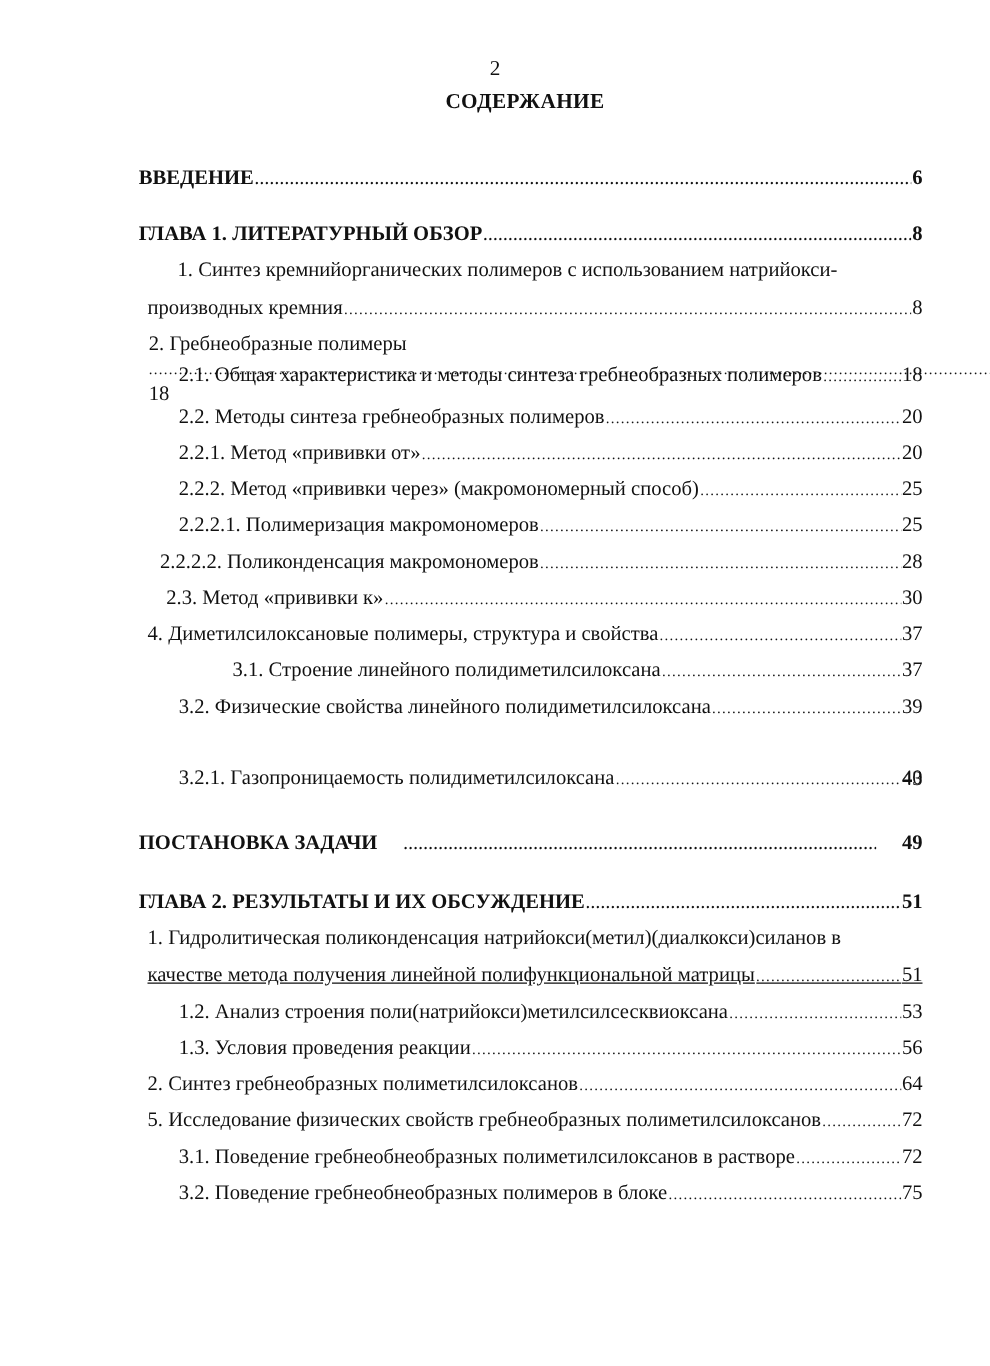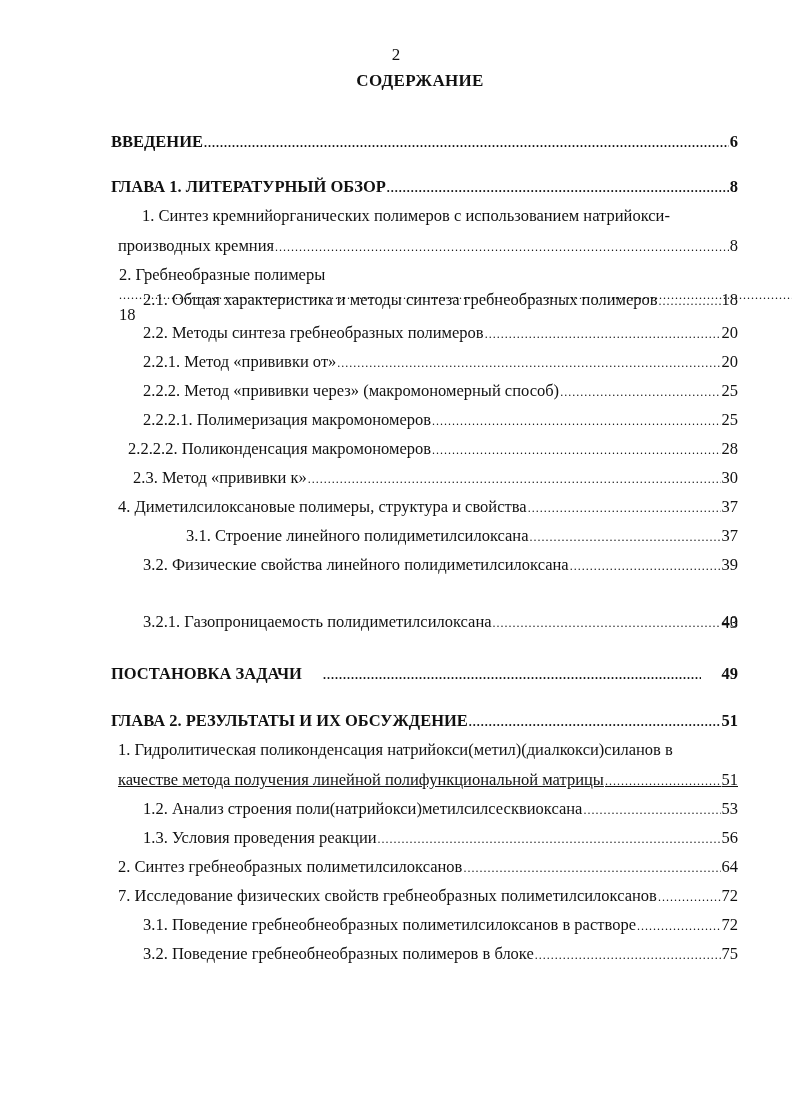--- a/index.html
+++ b/index.html
@@ -180,21 +180,21 @@
       <span class="label">1.3. Условия проведения реакции</span>
       <span class="leader"></span>
       <span class="page">56</span>
     </div>
     <div class="toc-line" style="left: 118px; top: 857px;">
       <span class="label">2. Синтез гребнеобразных полиметилсилоксанов</span>
       <span class="leader"></span>
       <span class="page">64</span>
     </div>
     <div class="toc-line" style="left: 118px; top: 886px;">
-      <span class="label">7. Исследование физических свойств гребнеобразных полиметилсилоксанов</span>
+      <span class="label">5. Исследование физических свойств гребнеобразных полиметилсилоксанов</span>
       <span class="leader"></span>
       <span class="page">72</span>
     </div>
     <div class="toc-line" style="left: 143px; top: 915px;">
       <span class="label">3.1. Поведение гребнеобнеобразных полиметилсилоксанов в растворе</span>
       <span class="leader"></span>
       <span class="page">72</span>
     </div>
     <div class="toc-line" style="left: 143px; top: 944px;">
       <span class="label">3.2. Поведение гребнеобнеобразных полимеров в блоке</span>

